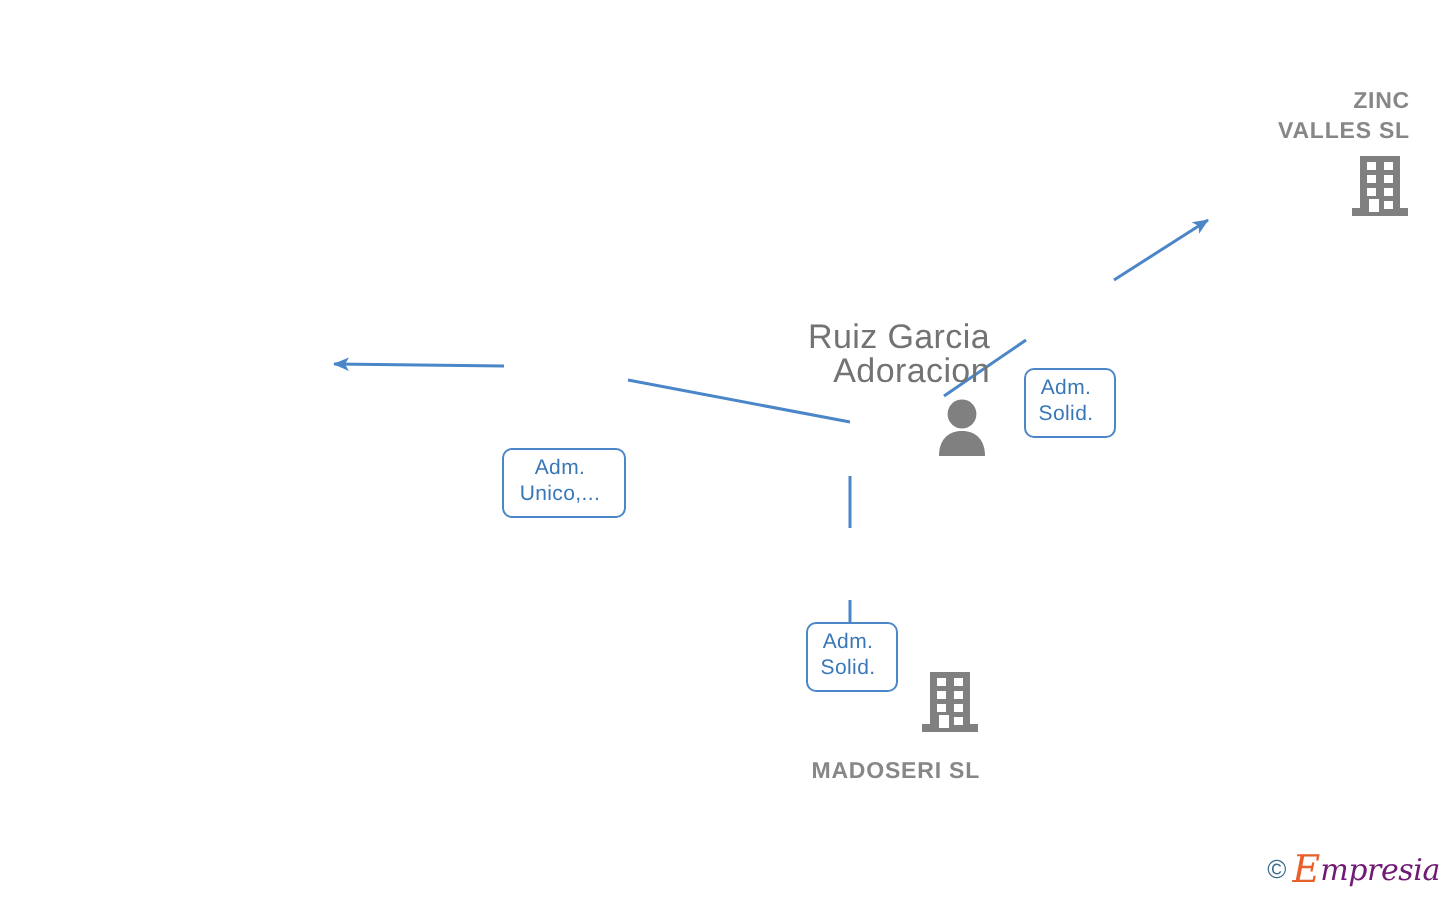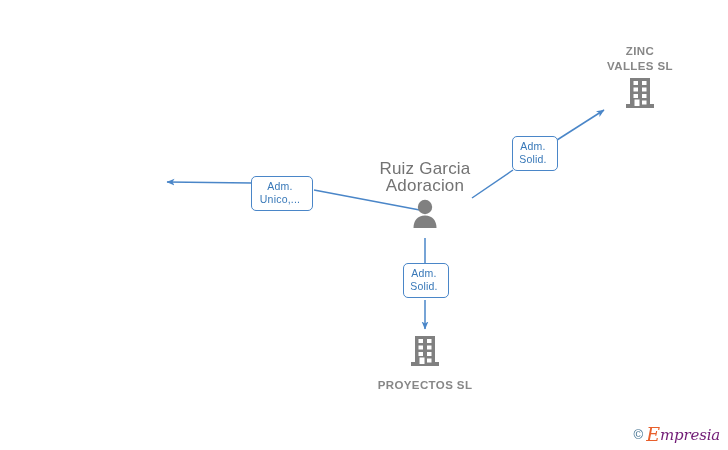--- a/index.html
+++ b/index.html
@@ -19,21 +19,21 @@
   }
   #edges {
     position: absolute;
     left: 0;
     top: 0;
     width: 728px;
     height: 450px;
   }
   .node {
     position: absolute;
-    text-align: center;
+    text-align: right;
   }
   .node-label {
     font-size: 11.5px;
     font-weight: bold;
     color: #878787;
     letter-spacing: 0.4px;
     line-height: 15px;
     white-space: pre-line;
   }
   .node-label.person {
@@ -53,20 +53,21 @@
     border: 1.6px solid #4a86c8;
     border-radius: 5px;
     background: #ffffff;
     color: #3878b8;
     font-size: 10.5px;
     line-height: 13px;
     text-align: center;
     padding: 3px 10px 4px 6px;
     white-space: pre-line;
     letter-spacing: 0.2px;
+    margin-top: 48px;
   }
   .watermark {
     position: absolute;
     right: 8px;
     bottom: 6px;
     display: flex;
     align-items: center;
     gap: 3px;
     font-size: 15px;
     color: #3d6d8e;
@@ -159,21 +160,21 @@
         <rect x="8.5" y="5" width="4.5" height="4" fill="#ffffff"></rect>
         <rect x="17" y="5" width="4.5" height="4" fill="#ffffff"></rect>
         <rect x="8.5" y="11.5" width="4.5" height="4" fill="#ffffff"></rect>
         <rect x="17" y="11.5" width="4.5" height="4" fill="#ffffff"></rect>
         <rect x="8.5" y="18" width="4.5" height="4" fill="#ffffff"></rect>
         <rect x="17" y="18" width="4.5" height="4" fill="#ffffff"></rect>
         <rect x="9.5" y="23.5" width="5" height="6.5" fill="#ffffff"></rect>
         <rect x="17" y="24.5" width="4.5" height="4" fill="#ffffff"></rect>
       </svg>
     </span>
-    <div class="node-label" style="margin-top:6px;">PROYECTOS  SL</div>
+    <div class="node-label" style="margin-top:6px;">MADOSERI  SL</div>
   </div>
 
   <div class="edge-label" style="left: 251px; top: 176px; width: 62px;">Adm.
 Unico,...</div>
 
   <div class="edge-label" style="left: 512px; top: 136px; width: 46px;">Adm.
 Solid.</div>
 
   <div class="edge-label" style="left: 403px; top: 263px; width: 46px;">Adm.
 Solid.</div>

